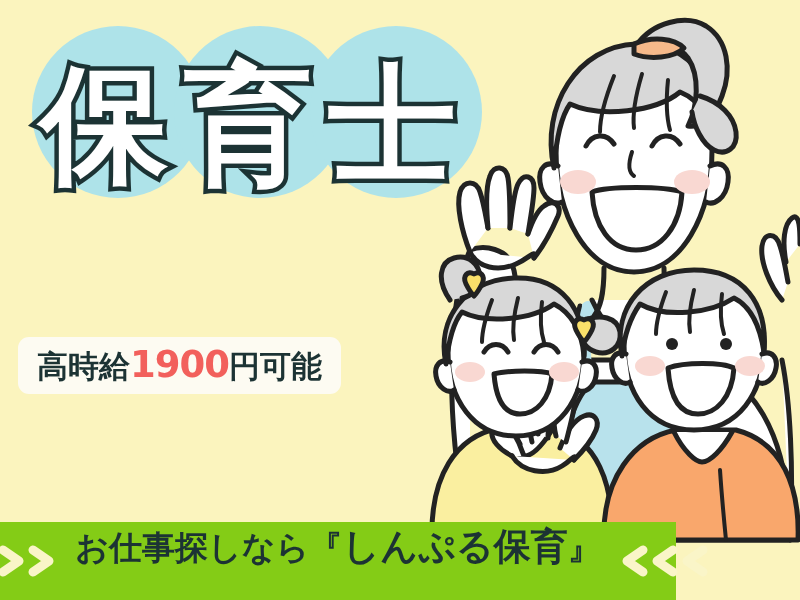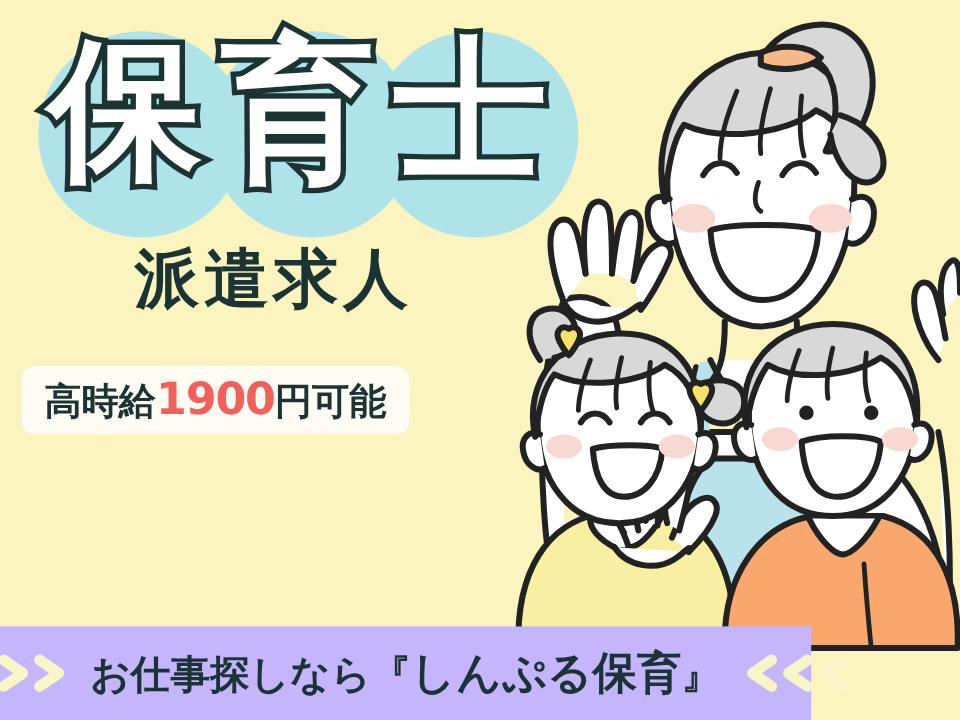--- a/index.html
+++ b/index.html
@@ -41,20 +41,21 @@
     inset:0;
     z-index:2;
     pointer-events:none;
   }
 
   
   .textlayer{
     position:absolute;
     inset:0;
     z-index:3;
+    margin-top:32px;
   }
 
   .main-title{
     position:absolute;
     top:24px; left:40px;
     font-size:128px;
     line-height:1.08;
     font-weight:bold;
     letter-spacing:16px;
     color:#FFFFFF;
@@ -99,24 +100,23 @@
   }
   .pill .em{ color:#F2605C; }
   .pill .big{ font-size:37px; letter-spacing:-1px; }
   .pill .small{ font-size:26px; letter-spacing:-1px;}
 
   
   .bottom-bar{
     position:absolute;
     left:0; bottom:0;
     width:676px; height:78px;
-    background:#c4b5fd;
+    background:#84cc16;
     z-index:4;
     display:flex;
-    align-items:center;
     justify-content:center;
     gap:18px;
   }
   .chev-group{ display:flex; align-items:center; gap:4px; }
   .bottom-text{
     color:#1C3334;
     font-weight:bold;
     font-size:33px;
     letter-spacing:0px;
     white-space:nowrap;
@@ -257,21 +257,20 @@
 
         <path d="M786 262 C782 242 784 224 792 218 C800 212 800 232 800 244" fill="#FFFFFF"></path>
       </g>
     </svg>
   </div>
 
   <div class="textlayer">
 
     <div class="main-title">保育士</div>
 
-    <div class="sub-title">派遣求人</div>
 
     <div class="pills">
 
       <div class="pill">
         <span>高時給</span><span class="em big">1900</span><span>円可能</span>
       </div>
 
 
 
     </div>

